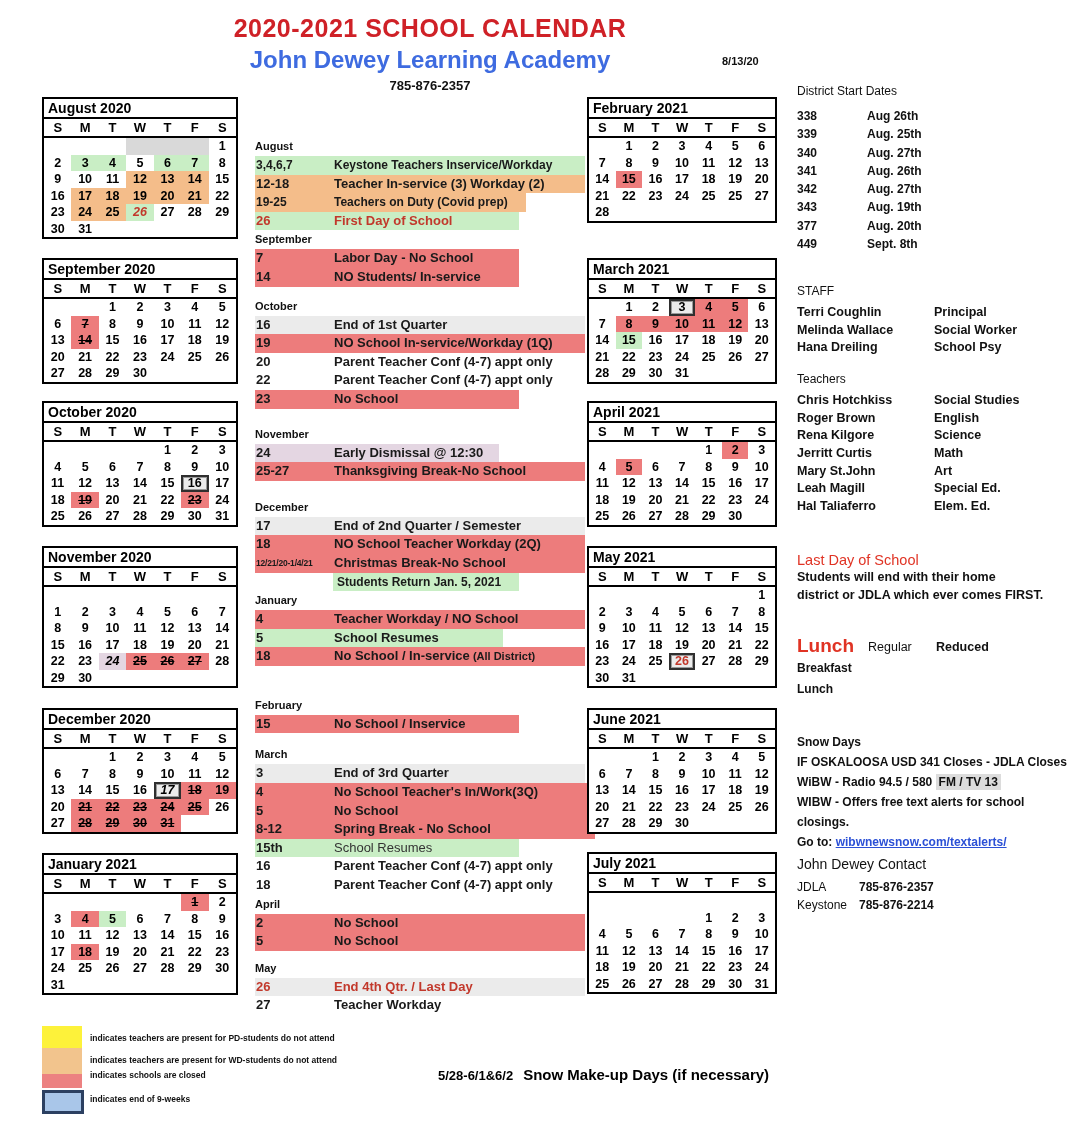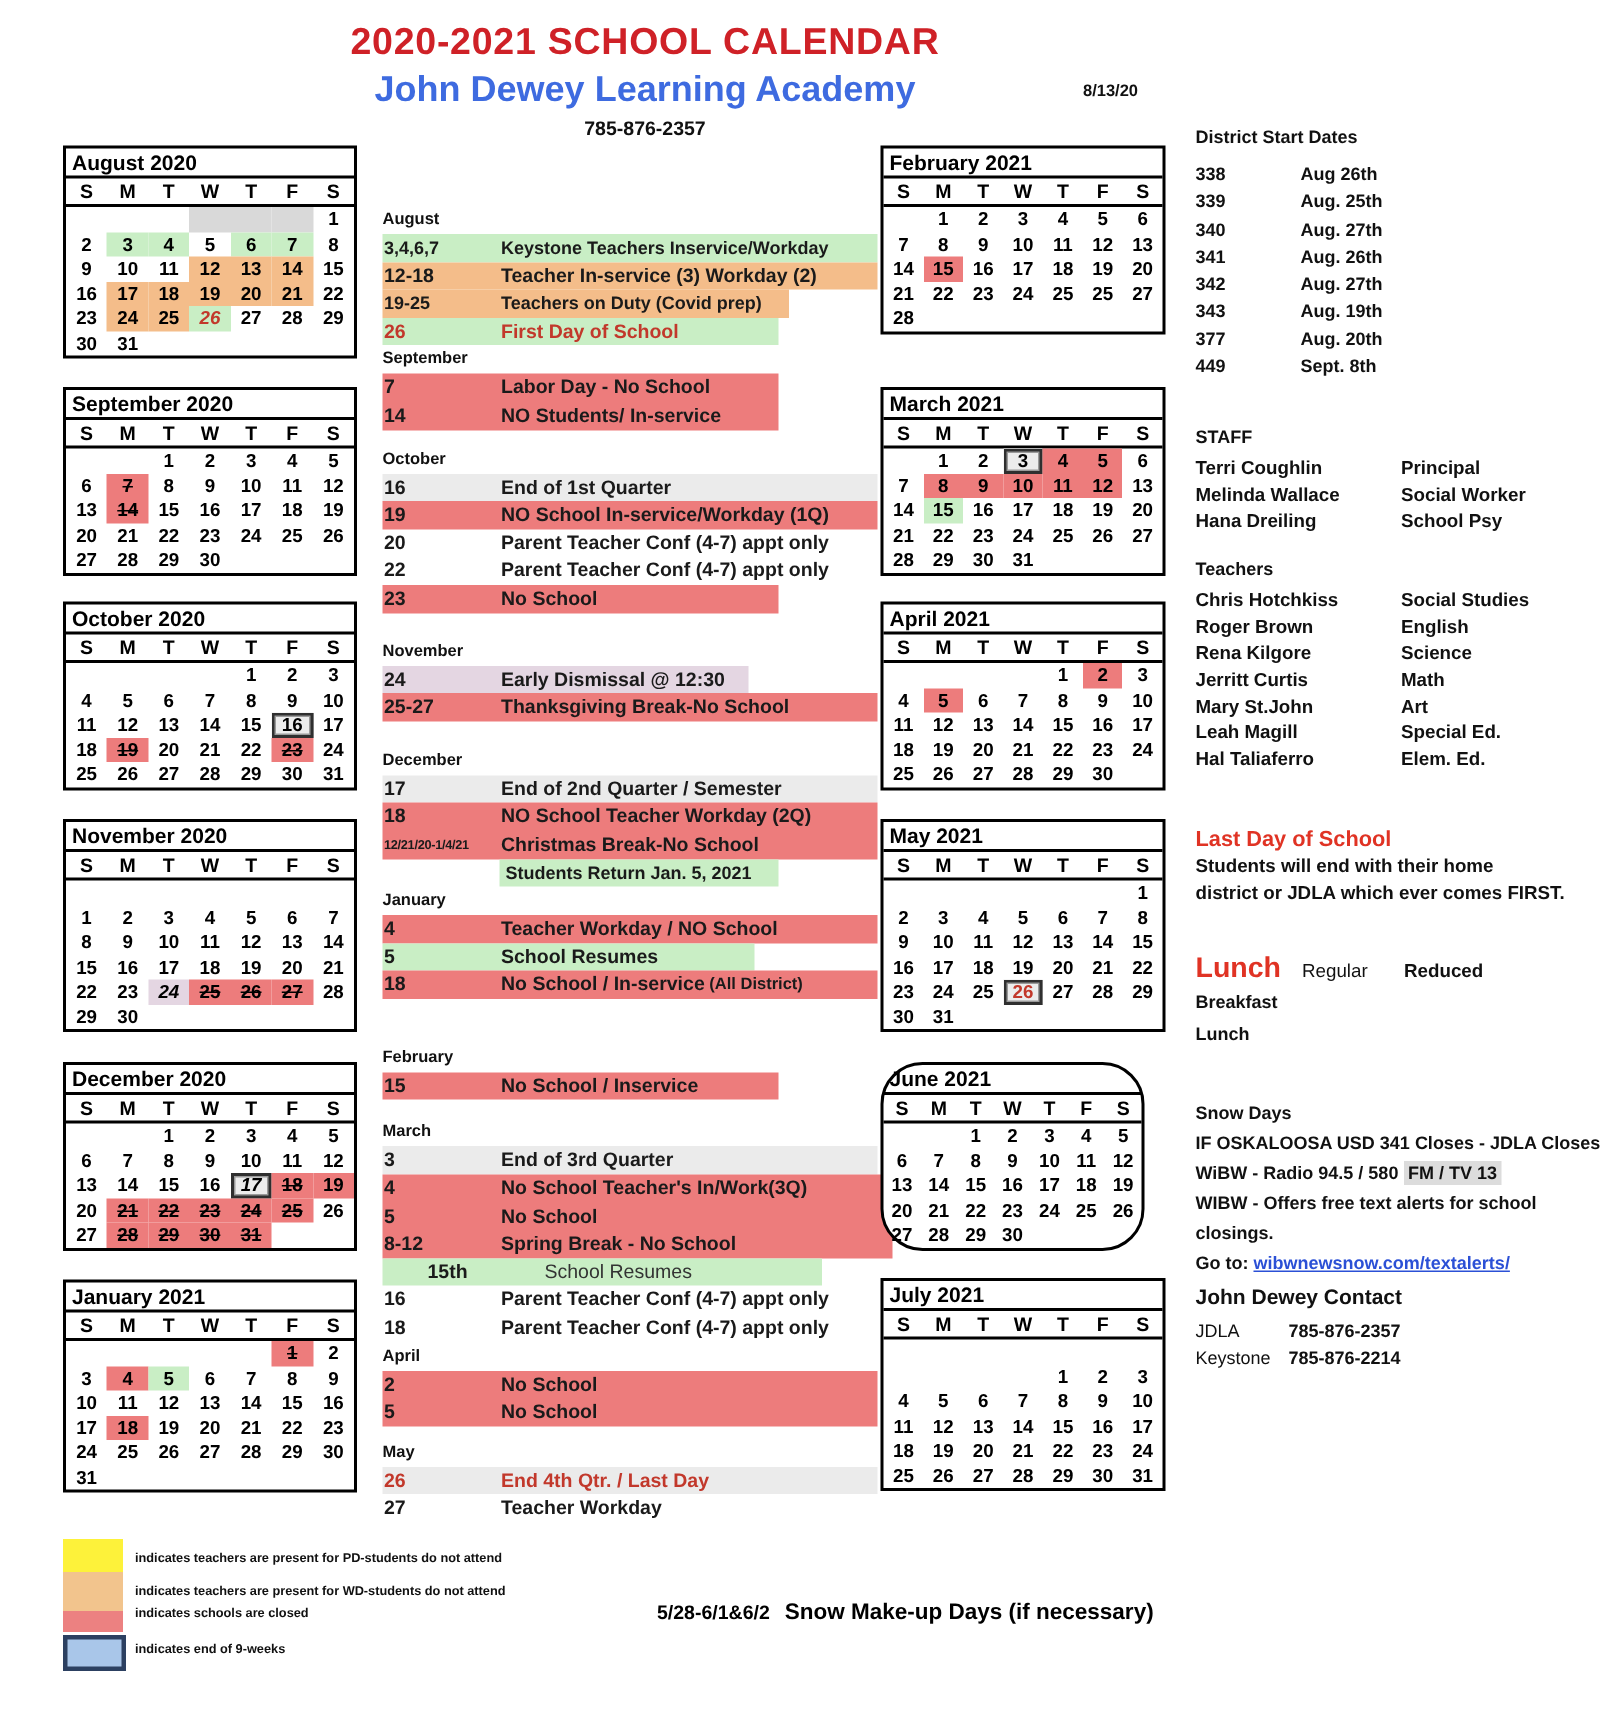--- a/index.html
+++ b/index.html
@@ -45,21 +45,21 @@
   .ev-row.xsd .ev-date{font-size:8.5px;letter-spacing:-0.2px;}
   .ev-suffix{font-size:11px;}
   .band-gn{background:#c9eec5;}
   .band-or{background:#f4bd8a;}
   .band-rd{background:#ed7c7c;}
   .band-gy{background:#ebebeb;}
   .band-lv{background:#e4d6e2;}
 
   
   #right-col{position:absolute;left:797px;top:84px;width:272px;color:#111;}
-  .r-title{font-weight:bold;font-size:12px;}
+  .r-title{font-weight:normal;font-size:12px;}
   #district{position:absolute;left:0;top:0;width:100%;}
   #district-rows{margin-top:9px;}
   .d-row{display:flex;font-weight:bold;font-size:12px;height:18.3px;line-height:18.3px;}
   .d-num{width:70px;flex:none;}
   #staff{position:absolute;left:0;top:200px;width:100%;}
   #staff-rows,#teacher-rows{margin-top:6px;}
   .p-row{display:flex;font-weight:bold;font-size:12.5px;height:17.7px;line-height:17.7px;}
   .p-name{width:137px;flex:none;}
   #teachers{position:absolute;left:0;top:288px;width:100%;}
   #lastday{position:absolute;left:0;top:468px;width:100%;}
@@ -208,21 +208,21 @@
         <span class="ev-label">No School Teacher's In/Work(3Q)</span>
       </div>
       <div class="ev-row band-rd" style="width: 340px;">
         <span class="ev-date">5</span>
         <span class="ev-label">No School</span>
       </div>
       <div class="ev-row band-rd" style="width: 340px;">
         <span class="ev-date">8-12</span>
         <span class="ev-label">Spring Break - No School</span>
       </div>
-      <div class="ev-row rg band-gn" style="width: 264px; padding-left: 29px;">
+      <div class="ev-row rg band-gn" style="width: 264px;">
         <span class="ev-date">15th</span>
         <span class="ev-label">School Resumes</span>
       </div>
       <div class="ev-row">
         <span class="ev-date">16</span>
         <span class="ev-label">Parent Teacher Conf (4-7) appt only</span>
       </div>
       <div class="ev-row">
         <span class="ev-date">18</span>
         <span class="ev-label">Parent Teacher Conf (4-7) appt only</span>
@@ -984,21 +984,21 @@
       <div class="cal-row">
         <span class="cal-cell">30</span>
         <span class="cal-cell">31</span>
         <span class="cal-cell"></span>
         <span class="cal-cell"></span>
         <span class="cal-cell"></span>
         <span class="cal-cell"></span>
         <span class="cal-cell"></span>
       </div>
     </div>
-    <div class="cal" style="left: 587px; top: 708px; width: 176px; border-radius: 28px;">
+    <div class="cal" style="left: 587px; top: 708px; width: 190px;">
       <div class="cal-title">June 2021</div>
       <div class="cal-head">
         <span>S</span>
         <span>M</span>
         <span>T</span>
         <span>W</span>
         <span>T</span>
         <span>F</span>
         <span>S</span>
       </div>

